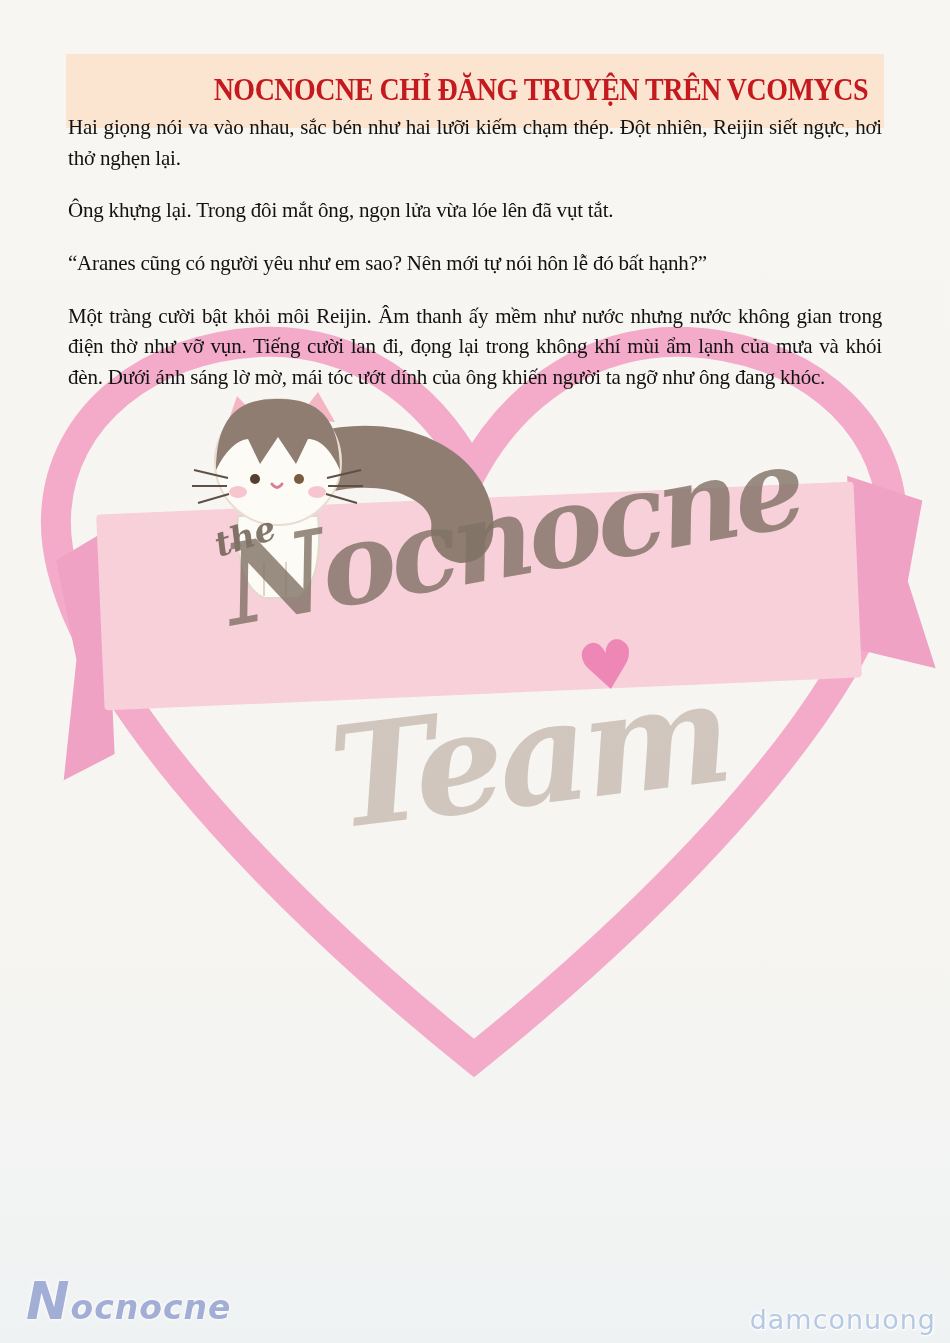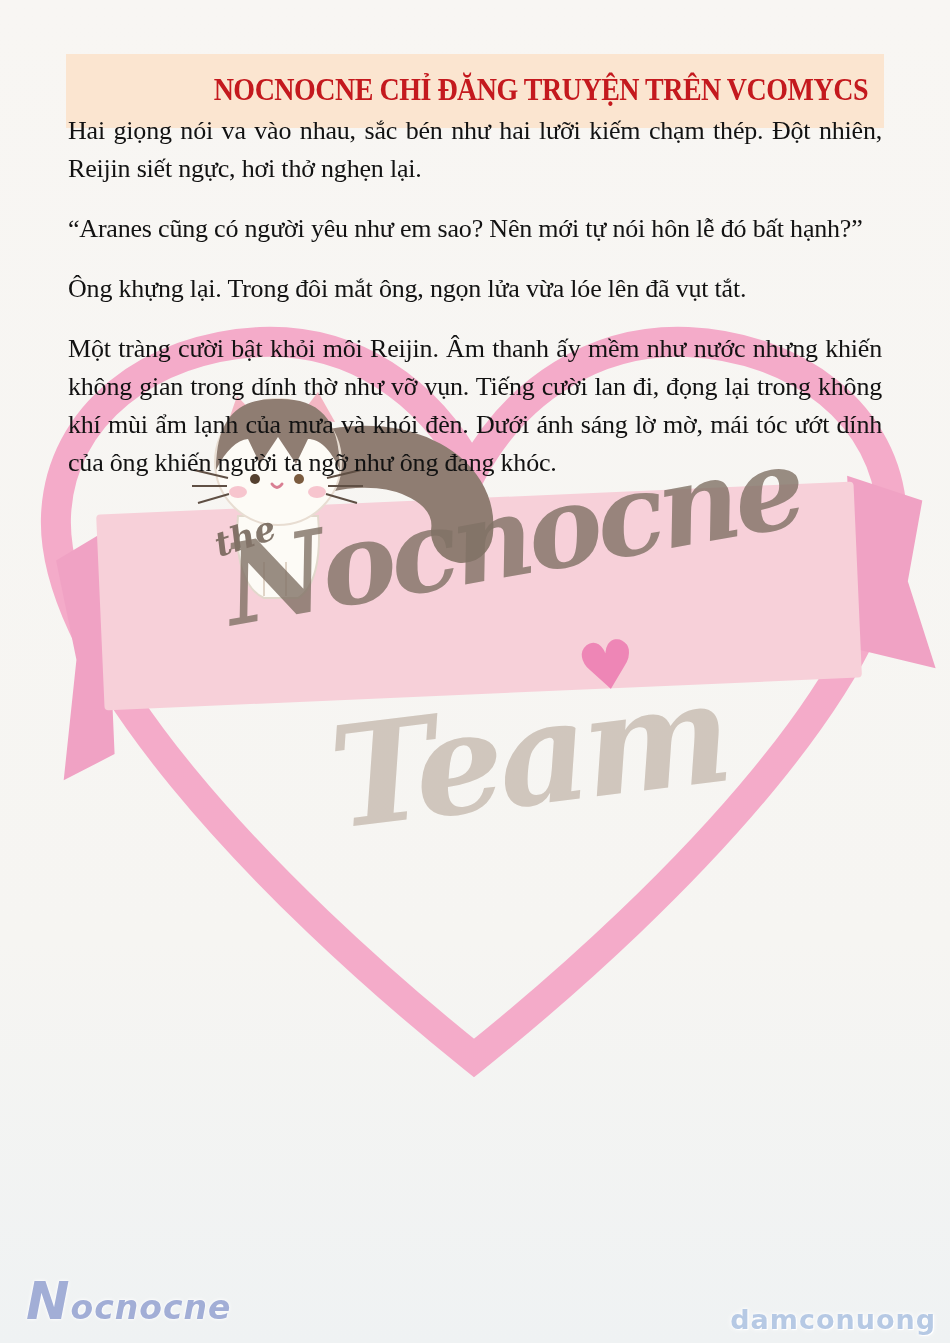--- a/index.html
+++ b/index.html
@@ -36,40 +36,40 @@
     white-space:nowrap;
     text-align:right;
   }
   .banner h1 .stretch{display:inline-block;transform:scaleY(1.12);}
   
   .content{
     position:absolute;left:68px;right:68px;top:112px;z-index:2;
   }
   .content p{
     margin:0 0 22px 0;
-    font-size:26px;
+    font-size:21px;
     line-height:1.46;
     letter-spacing:-.2px;
     text-align:justify;
     color:#121212;
   }
   
   .vcomycs{
     position:absolute;left:26px;bottom:12px;z-index:2;
     font-family:"DejaVu Sans",sans-serif;
     font-style:italic;font-weight:700;
     font-size:33px;letter-spacing:1px;
     color:#a2aed6;
     text-shadow:0 0 4px #ffffff,0 0 2px #ffffff;
   }
   .vcomycs::first-letter{font-size:52px;}
   .credit{
     position:absolute;right:14px;bottom:8px;z-index:2;
     font-family:"DejaVu Sans",sans-serif;
-    font-weight:700;font-size:27px;letter-spacing:1px;
+    font-weight:400;font-size:27px;letter-spacing:1px;
     color:#b6c9e4;
     text-shadow:0 0 6px #ffffff,0 0 3px #ffffff,1px 1px 0 #ffffff;
   }
 </style>
 </head>
 <body>
 
 <div class="page">
 
   <div class="watermark">
@@ -113,21 +113,21 @@
     <div class="wm-script wm-team">Team</div>
     <div class="wm-small-heart">♥</div>
   </div>
 
   <header class="banner">
     <h1><span class="stretch">NOCNOCNE CHỈ ĐĂNG TRUYỆN TRÊN VCOMYCS</span></h1>
   </header>
 
   <main class="content">
     <p>Hai giọng nói va vào nhau, sắc bén như hai lưỡi kiếm chạm thép. Đột nhiên, Reijin siết ngực, hơi thở nghẹn lại.</p>
+    <p>Ông khựng lại. Trong đôi mắt ông, ngọn lửa vừa lóe lên đã vụt tắt.</p>
     <p>“Aranes cũng có người yêu như em sao? Nên mới tự nói hôn lễ đó bất hạnh?”</p>
-    <p>Ông khựng lại. Trong đôi mắt ông, ngọn lửa vừa lóe lên đã vụt tắt.</p>
-    <p>Một tràng cười bật khỏi môi Reijin. Âm thanh ấy mềm như nước nhưng khiến không gian trong dính thờ như vỡ vụn. Tiếng cười lan đi, đọng lại trong không khí mùi ẩm lạnh của mưa và khói đèn. Dưới ánh sáng lờ mờ, mái tóc ướt dính của ông khiến người ta ngỡ như ông đang khóc.</p>
+    <p>Một tràng cười bật khỏi môi Reijin. Âm thanh ấy mềm như nước nhưng nước không gian trong điện thờ như vỡ vụn. Tiếng cười lan đi, đọng lại trong không khí mùi ẩm lạnh của mưa và khói đèn. Dưới ánh sáng lờ mờ, mái tóc ướt dính của ông khiến người ta ngỡ như ông đang khóc.</p>
   </main>
 
   <div class="vcomycs">Nocnocne</div>
   <div class="credit">damconuong</div>
 
 </div>
 
 </body></html>

